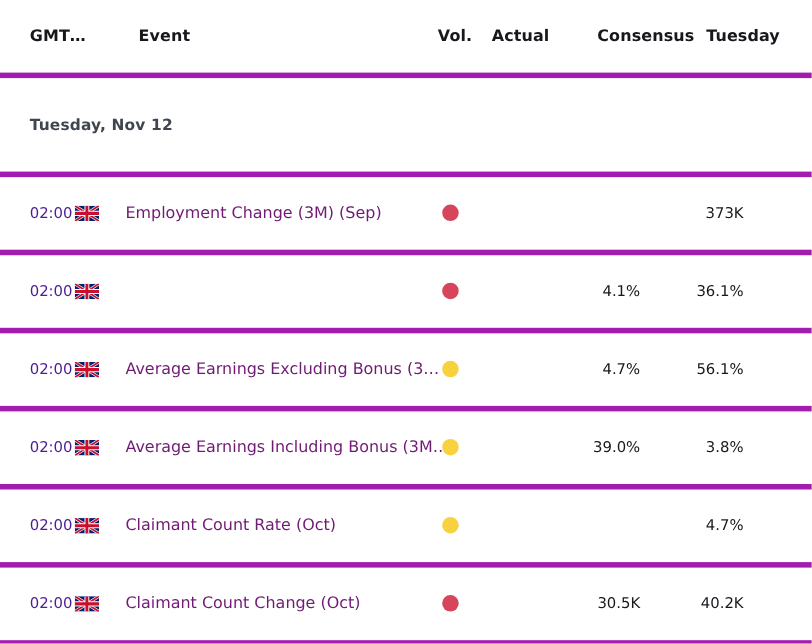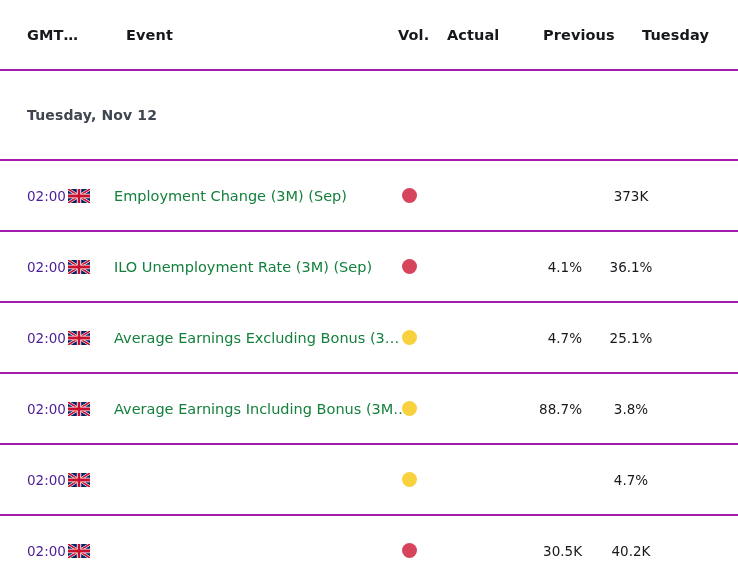--- a/index.html
+++ b/index.html
@@ -18,21 +18,21 @@
   .calendar {
     width: 738px;
     position: relative;
   }
 
   
   .row {
     position: relative;
     width: 738px;
     box-sizing: border-box;
-    border-bottom: 2px solid #a21caf;
+    border-bottom: 5px solid #a21caf;
   }
 
   .cell {
     position: absolute;
     top: 50%;
     transform: translateY(-50%);
     white-space: nowrap;
   }
 
   
@@ -90,21 +90,21 @@
   }
   .c-flag svg { display: block; width: 22px; height: 14px; }
 
   .c-event {
     left: 114px;
     max-width: 296px;
     overflow: hidden;
     text-overflow: ellipsis;
     white-space: nowrap;
     font-size: 14.5px;
-    color: #15803d;
+    color: #701a75;
     text-decoration: none;
     display: block;
     cursor: pointer;
   }
 
   .c-vol {
     left: 402px;
     width: 16px;
     height: 16px;
     top: 50%;
@@ -118,33 +118,33 @@
     border-radius: 50%;
   }
 
   .c-actual, .c-cons, .c-prev {
     font-size: 13.5px;
     color: #16181c;
     text-align: right;
   }
   .c-actual { left: 430px;  width: 90px; }
   .c-cons   { left: 492px;  width: 90px; }
-  .c-prev   { left: 586px;  width: 90px; text-align: center; }
+  .c-prev   { left: 586px;  width: 90px; }
 </style>
 </head>
 <body>
 
 <div class="calendar">
 
   <div class="row header-row">
     <div class="cell h-gmt">GMT…</div>
     <div class="cell h-event">Event</div>
     <div class="cell h-vol">Vol.</div>
     <div class="cell h-actual">Actual</div>
-    <div class="cell h-cons">Previous</div>
+    <div class="cell h-cons">Consensus</div>
     <div class="cell h-prev">Tuesday</div>
   </div>
 
   <div class="row date-row">
     <div class="date-label">Tuesday, Nov 12</div>
   </div>
 
   <div id="rows-container">
       <div class="row event-row">
         <div class="cell c-time">02:00</div>
@@ -169,21 +169,20 @@
         <div class="cell c-time">02:00</div>
         <div class="c-flag">
           <svg viewBox="0 0 60 36" preserveAspectRatio="none">
             <rect width="60" height="36" fill="#012169"></rect>
             <path d="M0,0 L60,36 M60,0 L0,36" stroke="#ffffff" stroke-width="7.2"></path>
             <path d="M0,0 L60,36 M60,0 L0,36" stroke="#C8102E" stroke-width="4.2"></path>
             <path d="M30,0 V36 M0,18 H60" stroke="#ffffff" stroke-width="12"></path>
             <path d="M30,0 V36 M0,18 H60" stroke="#C8102E" stroke-width="7.2"></path>
           </svg>
         </div>
-        <a class="cell c-event">ILO Unemployment Rate (3M) (Sep)</a>
         <div class="c-vol">
           <span class="dot" style="background: rgb(214, 69, 91);"></span>
         </div>
         <div class="cell c-actual"></div>
         <div class="cell c-cons">4.1%</div>
         <div class="cell c-prev">36.1%</div>
       </div>
       <div class="row event-row">
         <div class="cell c-time">02:00</div>
         <div class="c-flag">
@@ -194,70 +193,72 @@
             <path d="M30,0 V36 M0,18 H60" stroke="#ffffff" stroke-width="12"></path>
             <path d="M30,0 V36 M0,18 H60" stroke="#C8102E" stroke-width="7.2"></path>
           </svg>
         </div>
         <a class="cell c-event">Average Earnings Excluding Bonus (3Mo…</a>
         <div class="c-vol">
           <span class="dot" style="background: rgb(248, 209, 62);"></span>
         </div>
         <div class="cell c-actual"></div>
         <div class="cell c-cons">4.7%</div>
-        <div class="cell c-prev">25.1%</div>
+        <div class="cell c-prev">56.1%</div>
       </div>
       <div class="row event-row">
         <div class="cell c-time">02:00</div>
         <div class="c-flag">
           <svg viewBox="0 0 60 36" preserveAspectRatio="none">
             <rect width="60" height="36" fill="#012169"></rect>
             <path d="M0,0 L60,36 M60,0 L0,36" stroke="#ffffff" stroke-width="7.2"></path>
             <path d="M0,0 L60,36 M60,0 L0,36" stroke="#C8102E" stroke-width="4.2"></path>
             <path d="M30,0 V36 M0,18 H60" stroke="#ffffff" stroke-width="12"></path>
             <path d="M30,0 V36 M0,18 H60" stroke="#C8102E" stroke-width="7.2"></path>
           </svg>
         </div>
         <a class="cell c-event">Average Earnings Including Bonus (3Mo…</a>
         <div class="c-vol">
           <span class="dot" style="background: rgb(248, 209, 62);"></span>
         </div>
         <div class="cell c-actual"></div>
-        <div class="cell c-cons">88.7%</div>
+        <div class="cell c-cons">39.0%</div>
         <div class="cell c-prev">3.8%</div>
       </div>
       <div class="row event-row">
         <div class="cell c-time">02:00</div>
         <div class="c-flag">
           <svg viewBox="0 0 60 36" preserveAspectRatio="none">
             <rect width="60" height="36" fill="#012169"></rect>
             <path d="M0,0 L60,36 M60,0 L0,36" stroke="#ffffff" stroke-width="7.2"></path>
             <path d="M0,0 L60,36 M60,0 L0,36" stroke="#C8102E" stroke-width="4.2"></path>
             <path d="M30,0 V36 M0,18 H60" stroke="#ffffff" stroke-width="12"></path>
             <path d="M30,0 V36 M0,18 H60" stroke="#C8102E" stroke-width="7.2"></path>
           </svg>
         </div>
+        <a class="cell c-event">Claimant Count Rate (Oct)</a>
         <div class="c-vol">
           <span class="dot" style="background: rgb(248, 209, 62);"></span>
         </div>
         <div class="cell c-actual"></div>
         <div class="cell c-cons"></div>
         <div class="cell c-prev">4.7%</div>
       </div>
       <div class="row event-row">
         <div class="cell c-time">02:00</div>
         <div class="c-flag">
           <svg viewBox="0 0 60 36" preserveAspectRatio="none">
             <rect width="60" height="36" fill="#012169"></rect>
             <path d="M0,0 L60,36 M60,0 L0,36" stroke="#ffffff" stroke-width="7.2"></path>
             <path d="M0,0 L60,36 M60,0 L0,36" stroke="#C8102E" stroke-width="4.2"></path>
             <path d="M30,0 V36 M0,18 H60" stroke="#ffffff" stroke-width="12"></path>
             <path d="M30,0 V36 M0,18 H60" stroke="#C8102E" stroke-width="7.2"></path>
           </svg>
         </div>
+        <a class="cell c-event">Claimant Count Change (Oct)</a>
         <div class="c-vol">
           <span class="dot" style="background: rgb(214, 69, 91);"></span>
         </div>
         <div class="cell c-actual"></div>
         <div class="cell c-cons">30.5K</div>
         <div class="cell c-prev">40.2K</div>
       </div>
     </div>
 
 </div>

